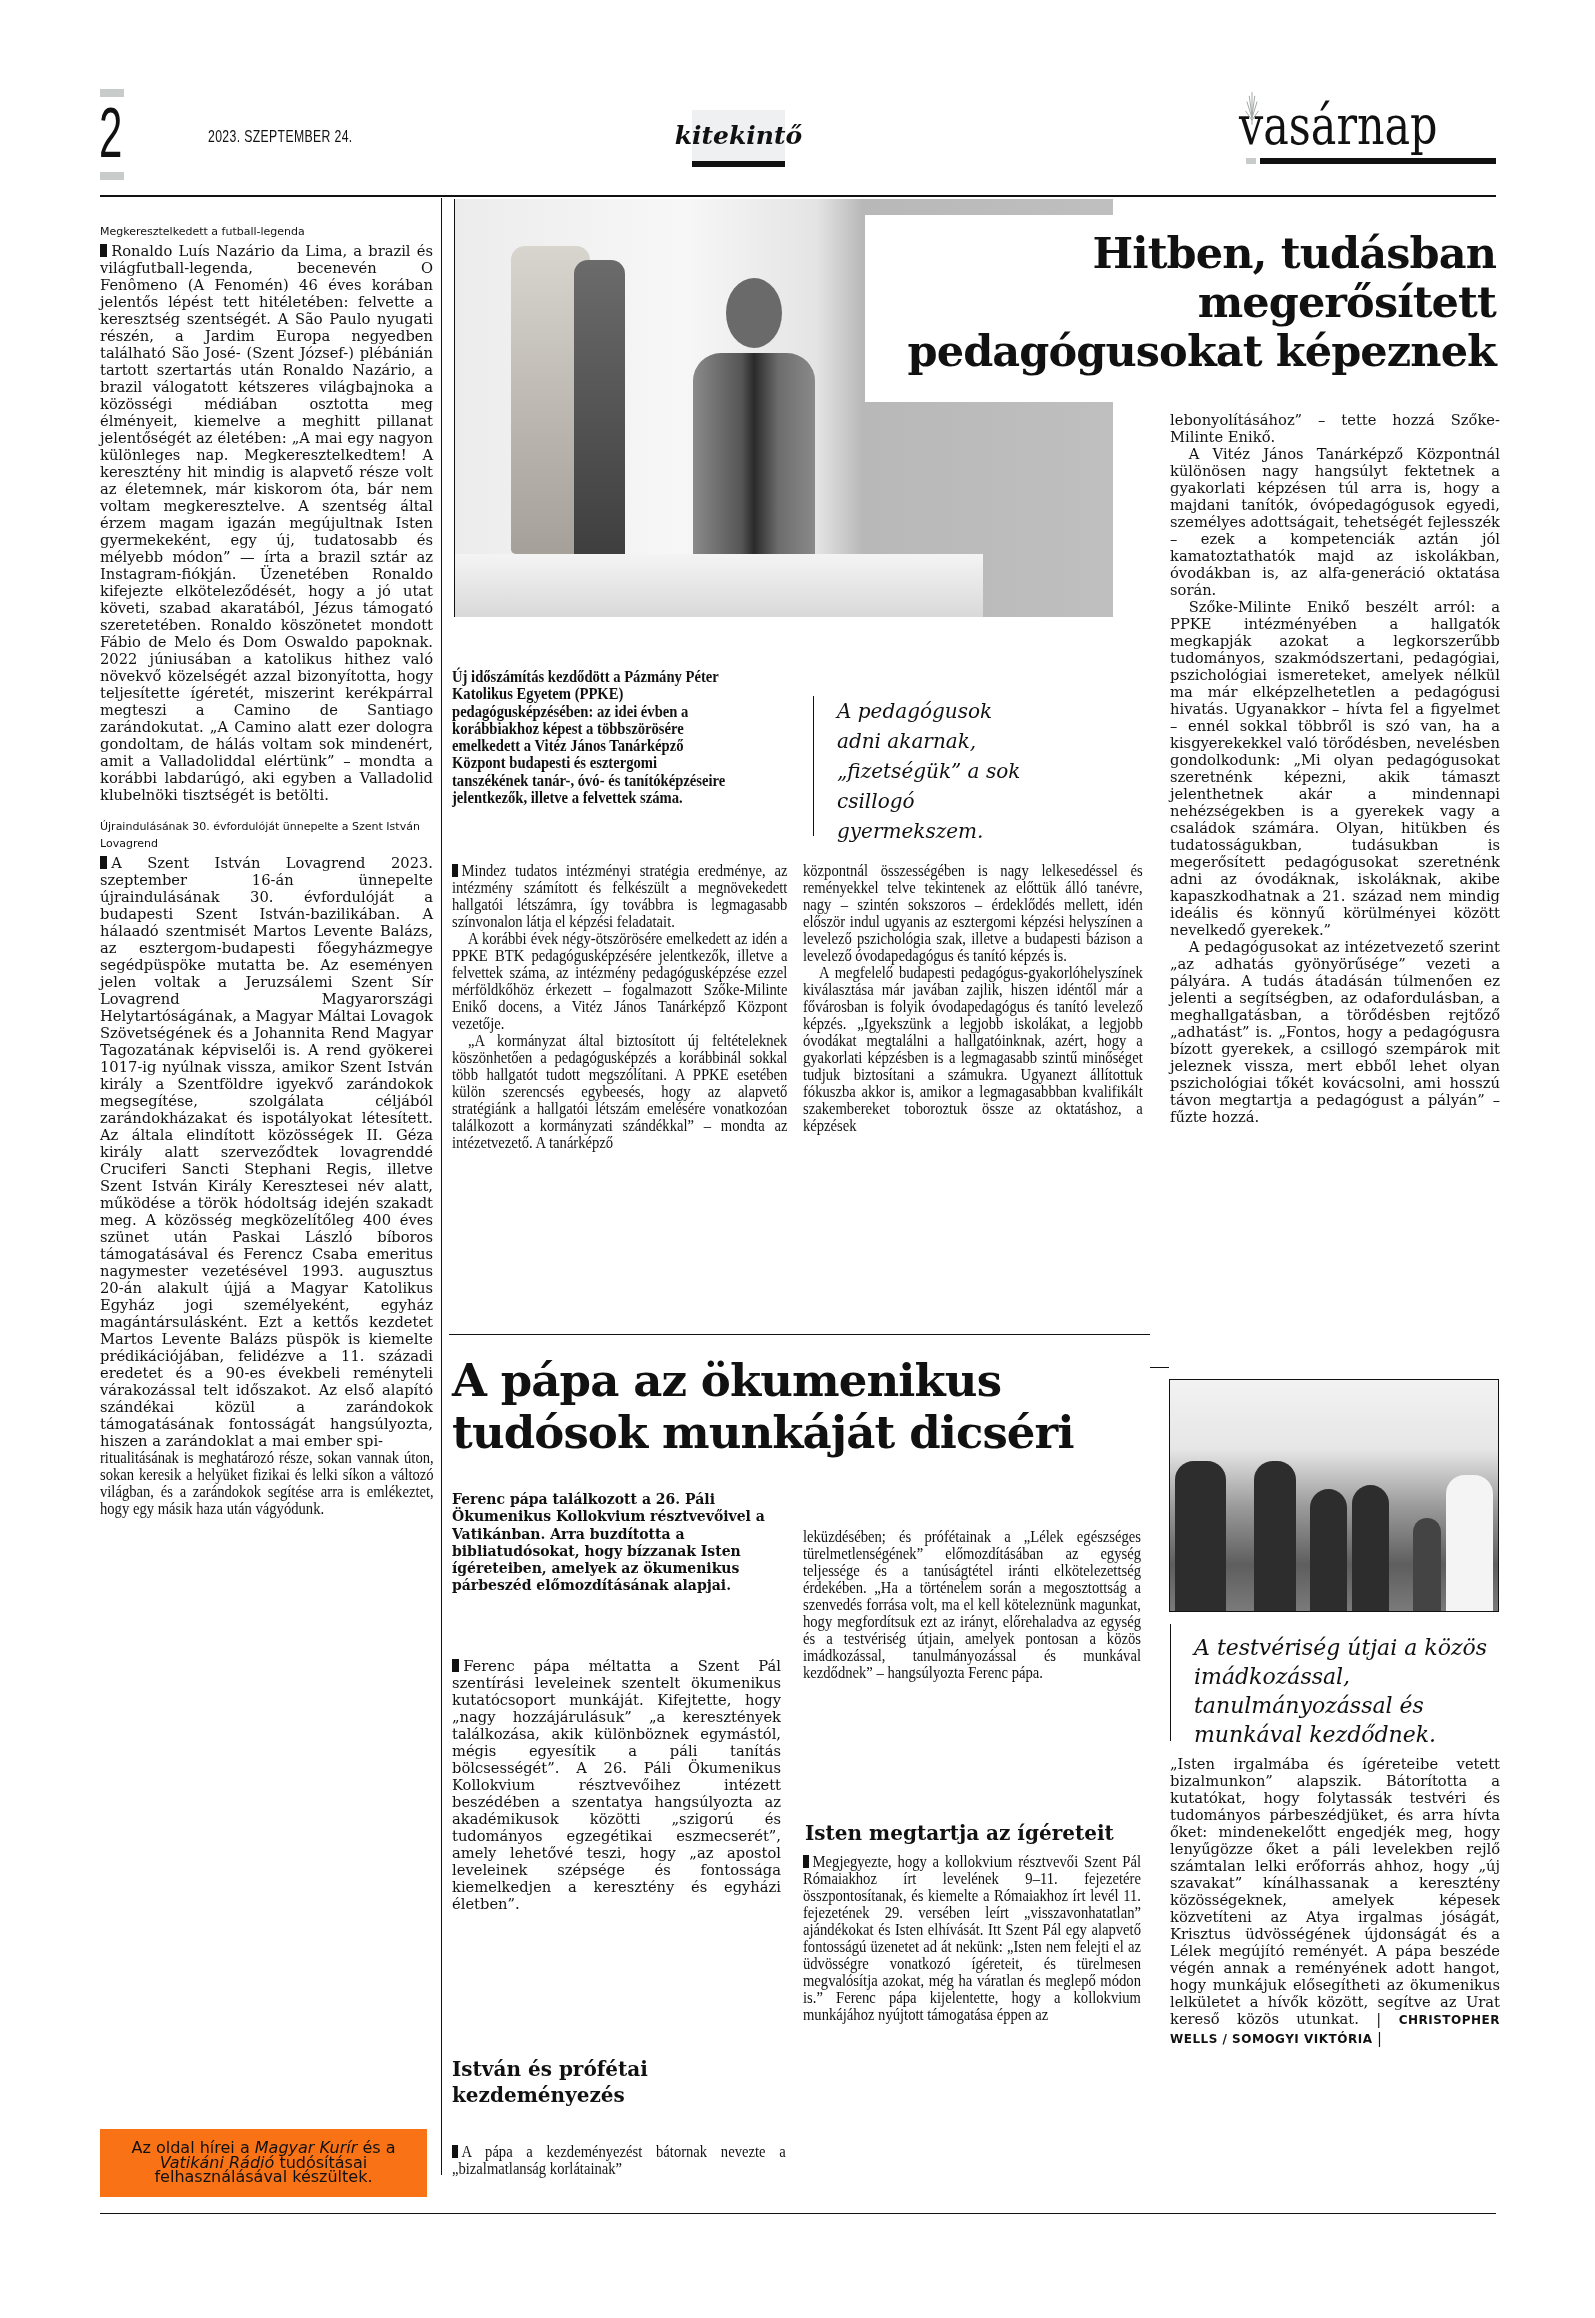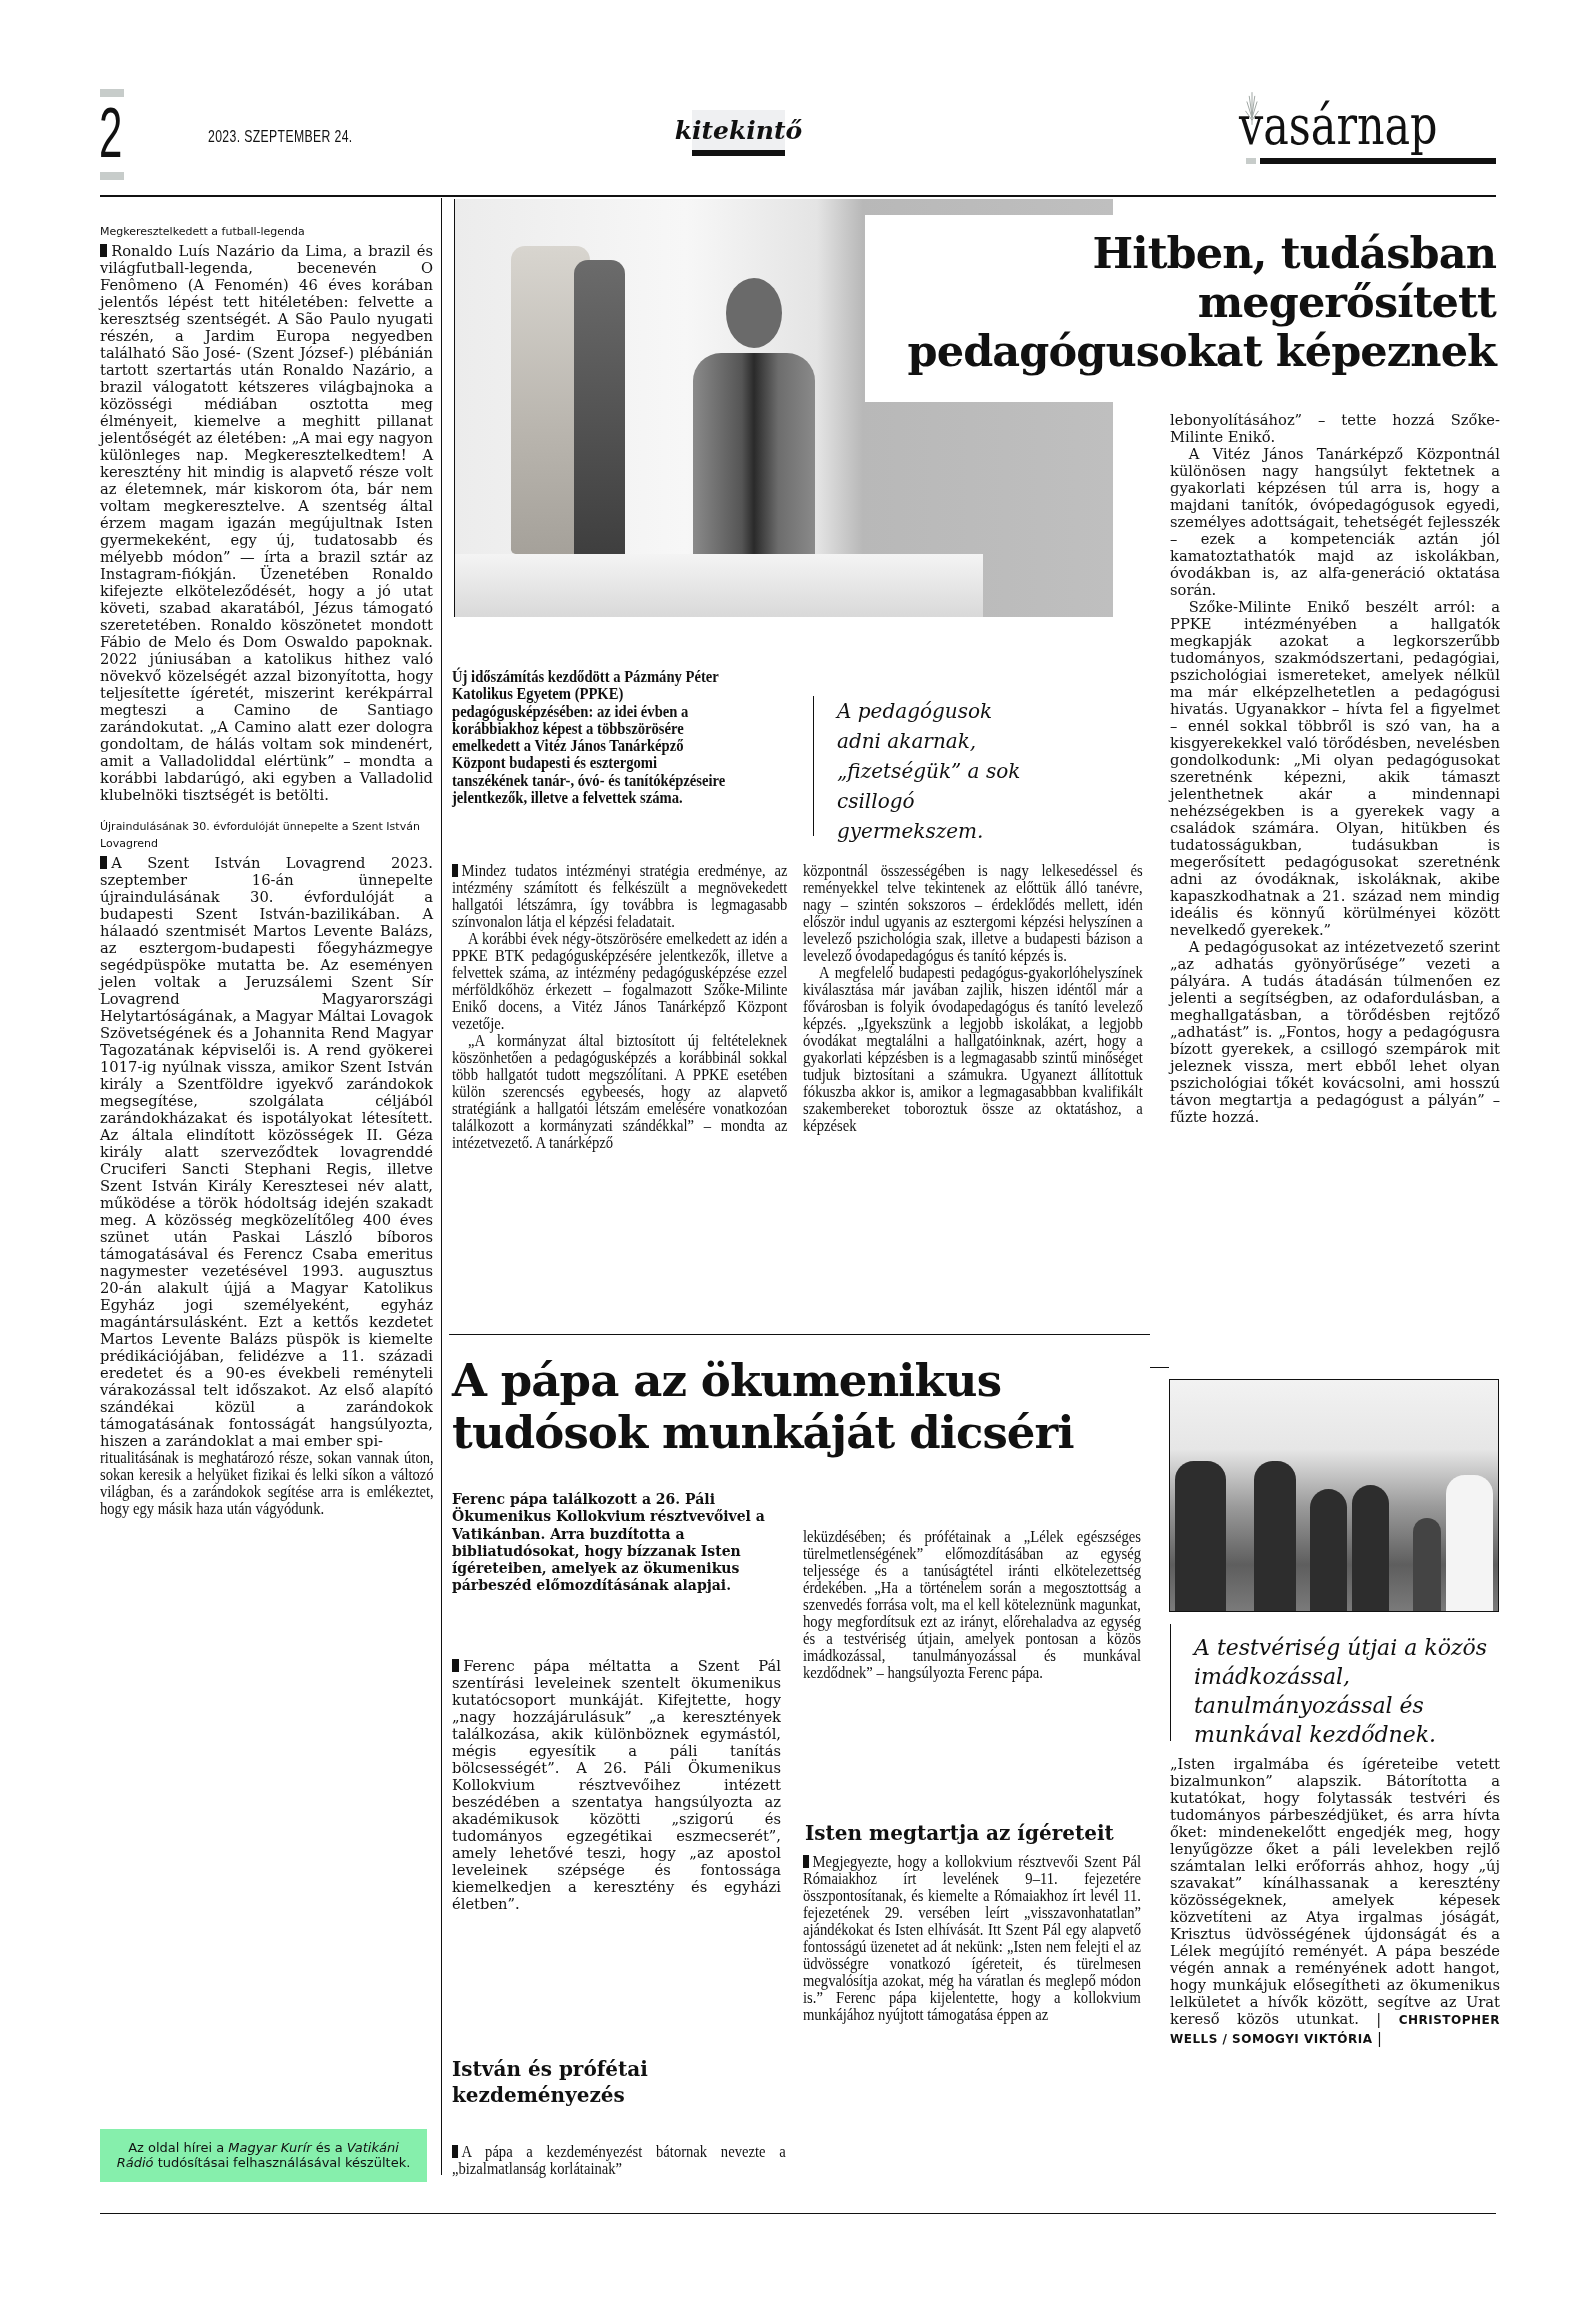--- a/index.html
+++ b/index.html
@@ -4,39 +4,39 @@
 <style>
   * { box-sizing: border-box; margin: 0; padding: 0; }
   html, body { width: 1595px; height: 2319px; background: #ffffff; overflow: hidden; }
   body { position: relative; font-family: "DejaVu Serif", serif; color: #111; }
   .abs { position: absolute; }
 
   
   .pagenum { left: 99px; top: 98px; font-family: "Liberation Sans Narrow", "Liberation Sans", sans-serif; font-size: 70px; font-weight: 300; line-height: 1; transform: scaleX(0.6); transform-origin: left top; }
   .pagenum-bar { left: 100px; width: 24px; height: 8.4px; background: #c7ccca; }
   .date { left: 208px; top: 127px; font-family: "Liberation Sans", sans-serif; font-size: 17px; transform: scaleX(0.72); transform-origin: left top; letter-spacing: 0.5px; }
-  .section-tab { left: 692px; top: 110px; width: 93px; height: 46px; background: #eff0f2; border-bottom: 6.5px solid #111; display: flex; align-items: center; justify-content: center; }
+  .section-tab { left: 692px; top: 110px; width: 93px; height: 57px; background: #eff0f2; border-bottom: 6.5px solid #111; display: flex; align-items: center; justify-content: center; }
   .section-tab span { font-family: "DejaVu Serif", serif; font-style: italic; font-weight: bold; font-size: 25px; }
   .brand { left: 1239px; top: 98px; font-family: "DejaVu Serif", serif; font-size: 55px; font-weight: 300; line-height: 1; transform: scaleX(0.78); transform-origin: left top; }
   .brand-rule { left: 1260px; top: 158px; width: 236px; height: 5.6px; background: #111; }
   .brand-rule-grey { left: 1246px; top: 158px; width: 10.3px; height: 5.6px; background: #c7ccca; }
   .brand-star { left: 1245px; top: 92px; width: 14px; height: 33px; }
   .top-rule { left: 100px; top: 195px; width: 1396px; height: 2.3px; background: #111; }
 
   .vrule { width: 1.4px; background: #111; }
   .hrule { height: 1.4px; background: #111; }
 
   
   .col { font-size: 14.7px; line-height: 17px; text-align: justify; hyphens: manual; }
   .col p { text-indent: 0; }
   .col p + p { text-indent: 18.7px; }
   .cond { font-family: "Liberation Serif", serif; font-size: 17px; line-height: 17px; transform: scaleX(0.86); transform-origin: left top; }
   .bar { display: inline-block; width: 6.5px; height: 13px; background: #111; margin-right: 4.7px; vertical-align: -0.9px; }
   .sidehead { font-family: "DejaVu Sans", sans-serif; font-weight: normal; font-size: 11px; line-height: 17px; margin-bottom: 1.9px; }
-  .sidebox { background: #86efac; font-family: "DejaVu Sans", sans-serif; font-size: 13px; line-height: 14.5px; text-align: center; padding: 12px 9.3px; }
+  .sidebox { background: #f97316; font-family: "DejaVu Sans", sans-serif; font-size: 16px; line-height: 14.5px; text-align: center; padding: 12px 9.3px; }
   .sidebox i { font-style: italic; }
 
   .headline { font-family: "DejaVu Serif", serif; font-weight: bold; text-align: right; font-size: 43px; line-height: 49px; letter-spacing: -0.9px; }
   .headline2 { font-family: "DejaVu Serif", serif; font-weight: bold; font-size: 45px; line-height: 52px; letter-spacing: -0.9px; }
   .lead { font-family: "DejaVu Serif", serif; font-weight: bold; font-size: 14px; line-height: 17.3px; }
   .lead-cond { font-family: "Liberation Serif", serif; font-weight: bold; font-size: 17px; line-height: 17.3px; }
   .pull { font-family: "DejaVu Serif", serif; font-style: italic; font-size: 20px; line-height: 30px; }
   .pull2 { font-family: "DejaVu Serif", serif; font-style: italic; font-size: 22px; line-height: 29px; }
   .subhead { font-family: "DejaVu Serif", serif; font-weight: bold; font-size: 20px; line-height: 26px; }
   .byline { font-family: "DejaVu Sans", sans-serif; font-weight: bold; font-size: 12px; letter-spacing: 0.5px; }

